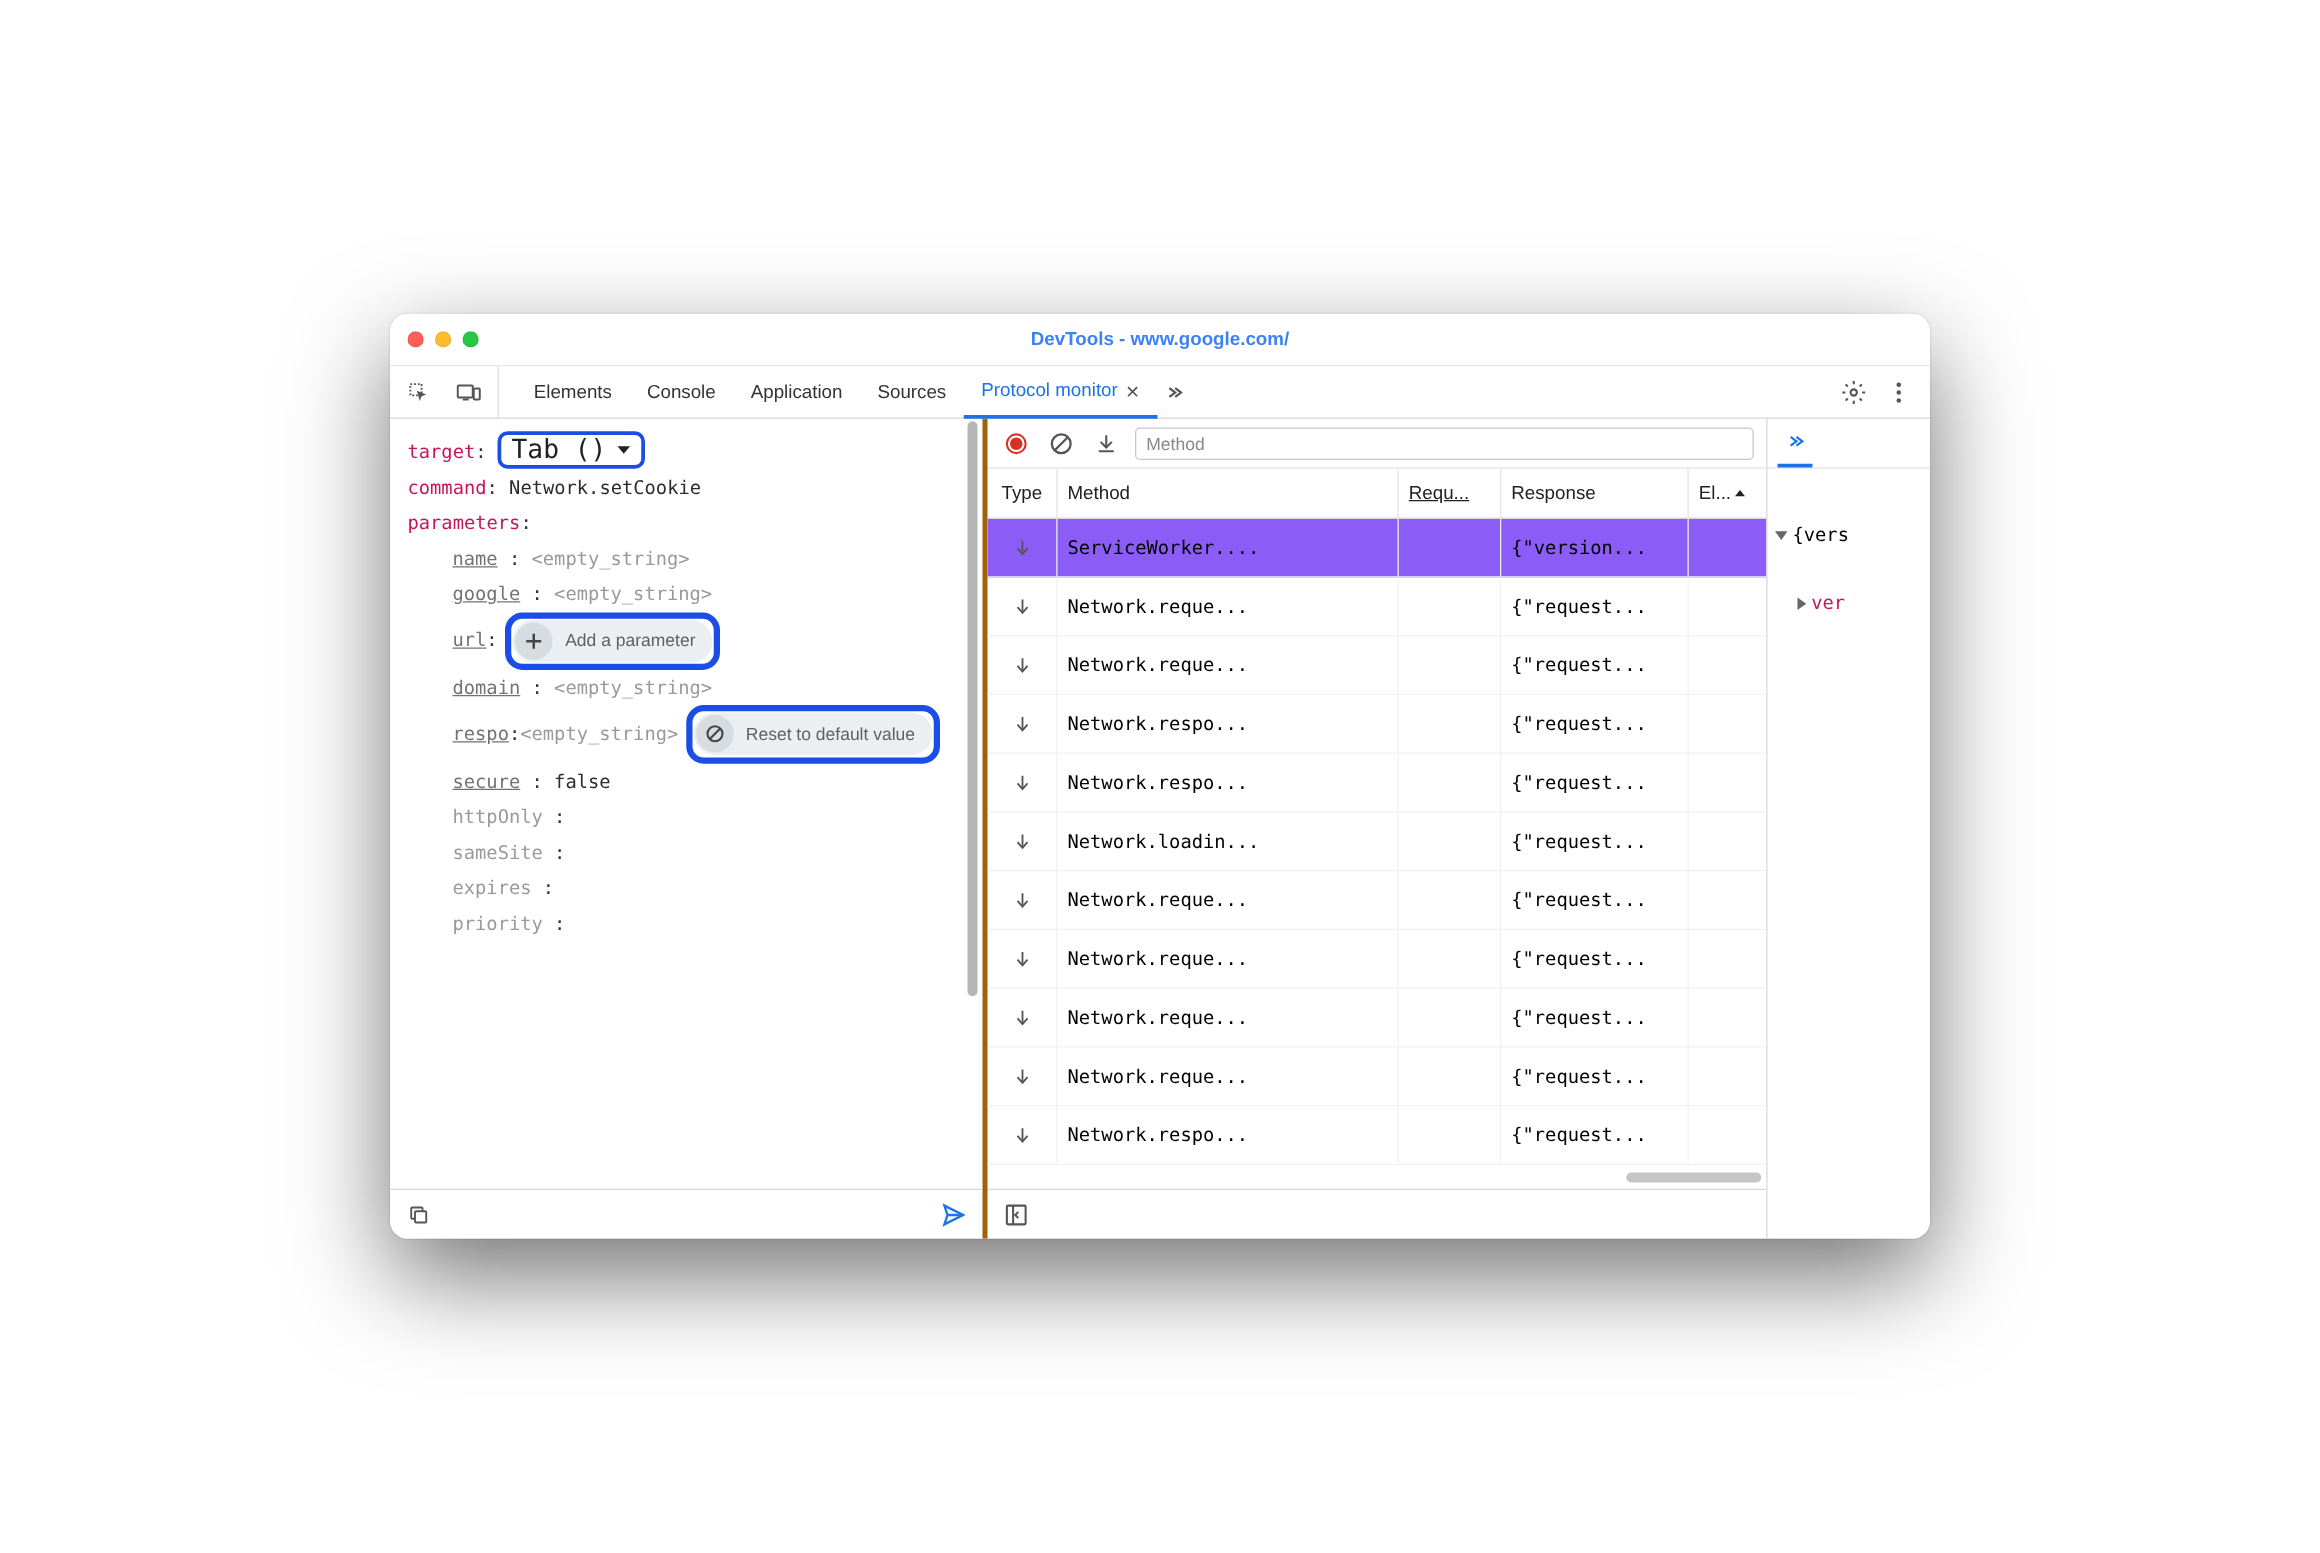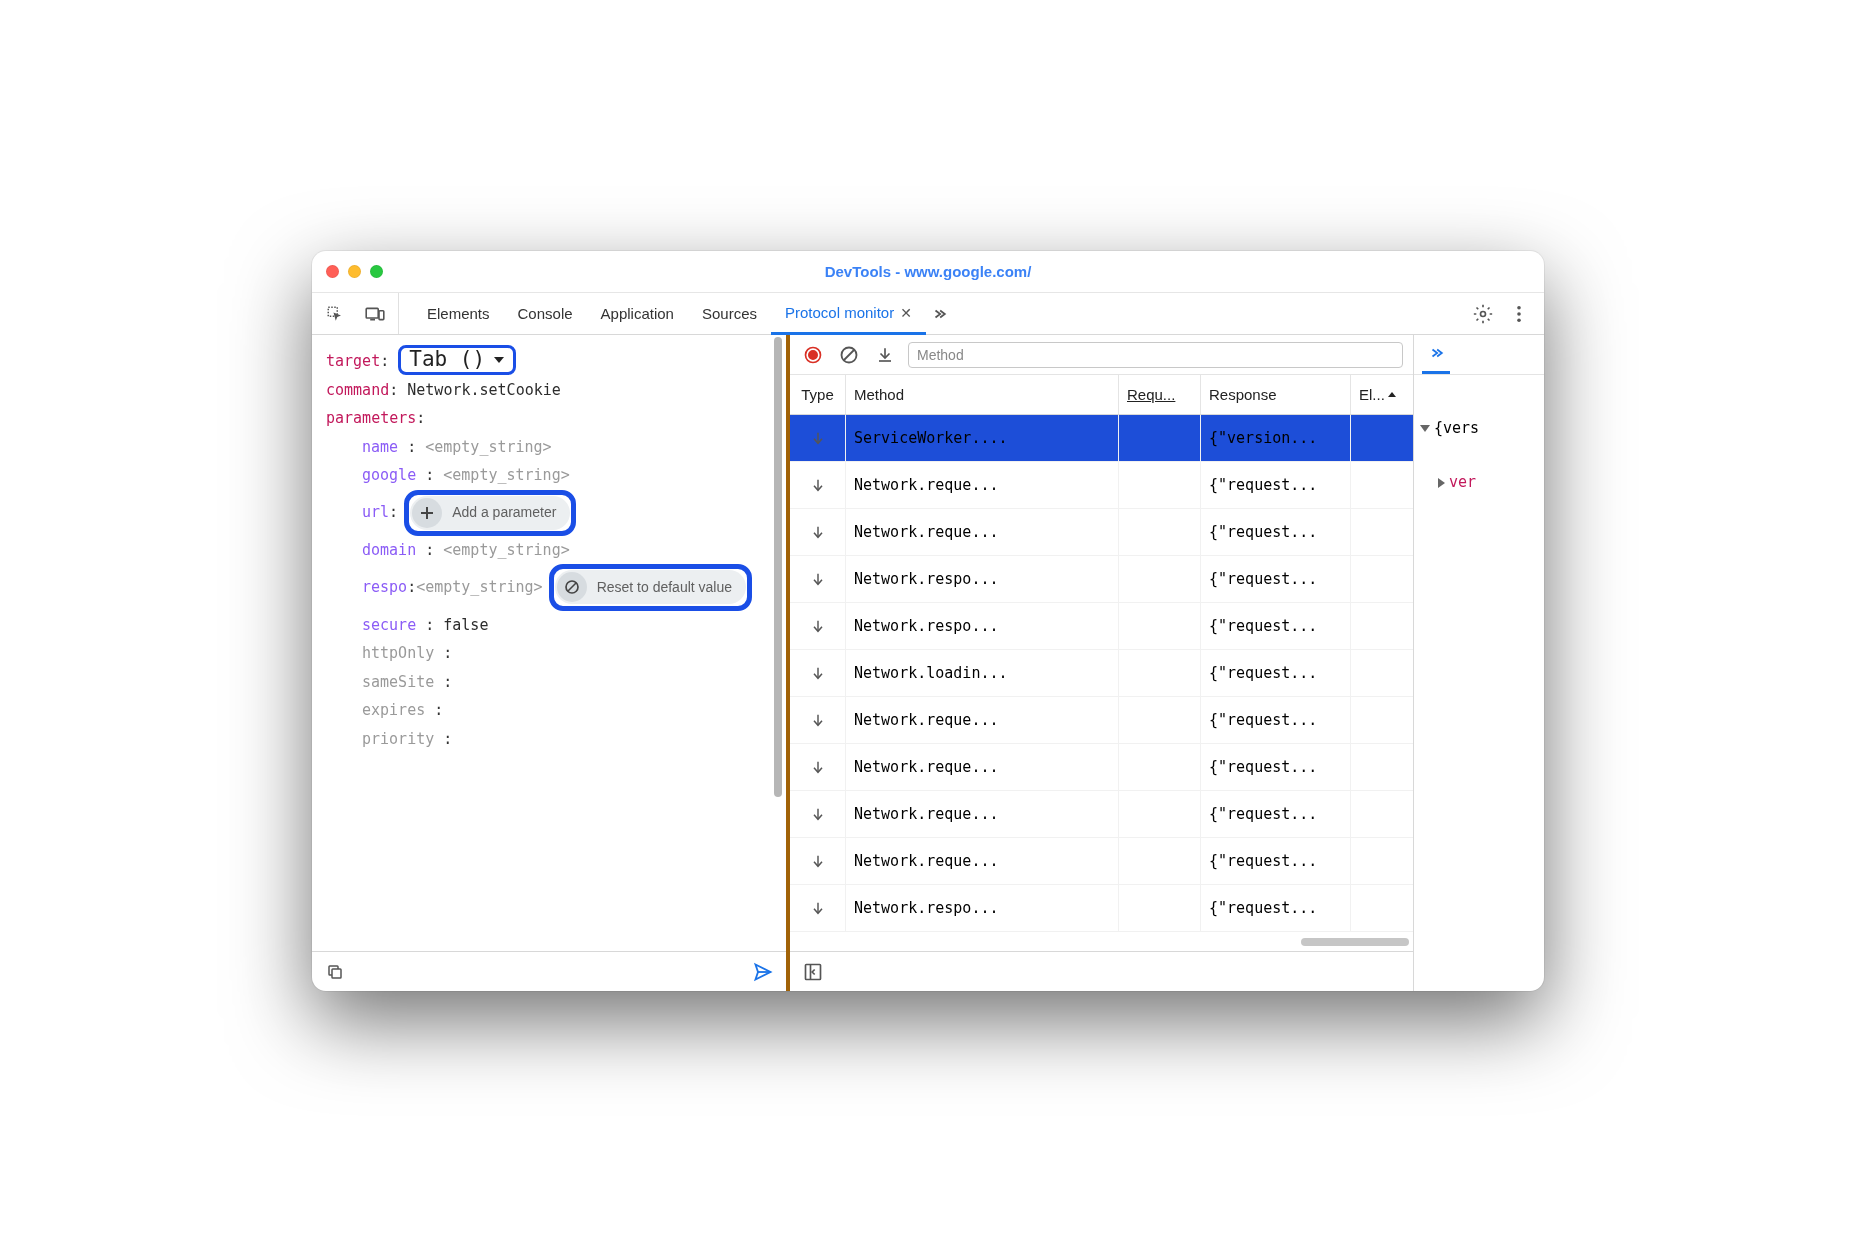--- a/index.html
+++ b/index.html
@@ -47,21 +47,21 @@
   
   .left {
     flex: 0 0 478px; display:flex; flex-direction:column; border-right:4px solid #a16207;
     position:relative; min-height:0;
   }
   .editor { flex:1; overflow:hidden; font-family: Menlo, Consolas, "SF Mono", monospace; font-size:15px; line-height:1.9; padding:10px 14px; position:relative;}
   .resizer { position:absolute; top:0; bottom:0; right:0; width:16px; display:flex; align-items:center; justify-content:center;}
   .scroll-track { width:8px; background:transparent; height:100%; position:relative;}
   .scroll-thumb { position:absolute; top:2px; width:8px; height:460px; background:#b6b6b6; border-radius:4px;}
   .key { color:#c2185b;}
-  .pname { color:#8b5cf6;}
+  .pname { color:#737373;text-decoration:underline;}
   .val-inactive { color:#9a9a9a;}
   .val-active { color:#2c2c2c;}
   .colon { color:#333;}
   .row { white-space:nowrap;}
   .indent1 { padding-left:36px;}
   .target-select {
     display:inline-flex; align-items:center; gap:8px; border:3px solid #1a4ee6; border-radius:8px;
     padding:0 8px; height:30px; color:#222; font-family:inherit; font-size:21px;
   }
   .target-select svg { color:#222;}
@@ -96,21 +96,21 @@
   .th { display:flex; align-items:center; padding:0 8px; border-right:1px solid #e4e4e4; overflow:hidden; white-space:nowrap;}
   .th:last-child{border-right:none;}
   .th.sorted svg { margin-left:2px;}
   .col-type{ flex:0 0 56px; justify-content:center;}
   .col-method{ flex:1 1 190px;}
   .col-req{ flex:0 0 82px;text-decoration:underline;}
   .col-resp{ flex:0 0 150px;}
   .col-el{ flex:0 0 62px;}
   .tbody{ flex:1; overflow:hidden; position:relative;}
   .tr{ display:flex; height:47px; align-items:center; font-size:15px; border-bottom:1px solid #f1f1f1; font-family: Menlo, Consolas, monospace;}
-  .tr.selected{ background:#1d4ed8;}
+  .tr.selected{ background:#8b5cf6;}
   .td{ padding:0 8px; border-right:1px solid #f1f1f1; height:100%; display:flex; align-items:center; overflow:hidden; white-space:nowrap; text-overflow:ellipsis;}
   .td:last-child{border-right:none;}
   .td.col-type svg{color:#555;}
   .h-scroll { position:absolute; bottom:4px; left:4px; right:4px; height:10px; display:flex; align-items:center;}
   .h-thumb { background:#c6c6c6; height:8px; border-radius:4px; width:108px; margin-left:auto;}
   
   .detail-tabs{ height:40px; border-bottom:1px solid #e4e4e4; display:flex; align-items:center; padding:0 8px; font-size:16px;}
   .detail-tabs .chev{ color:#1a73e8; border-bottom:3px solid #1a73e8; height:100%; display:flex; align-items:center; padding:0 4px;}
   .detail-body{ flex:1; padding:8px 6px; font-family:Menlo,Consolas,monospace; font-size:15px; overflow:hidden;}
   .tree-row{ white-space:nowrap;margin-top:36px;}

